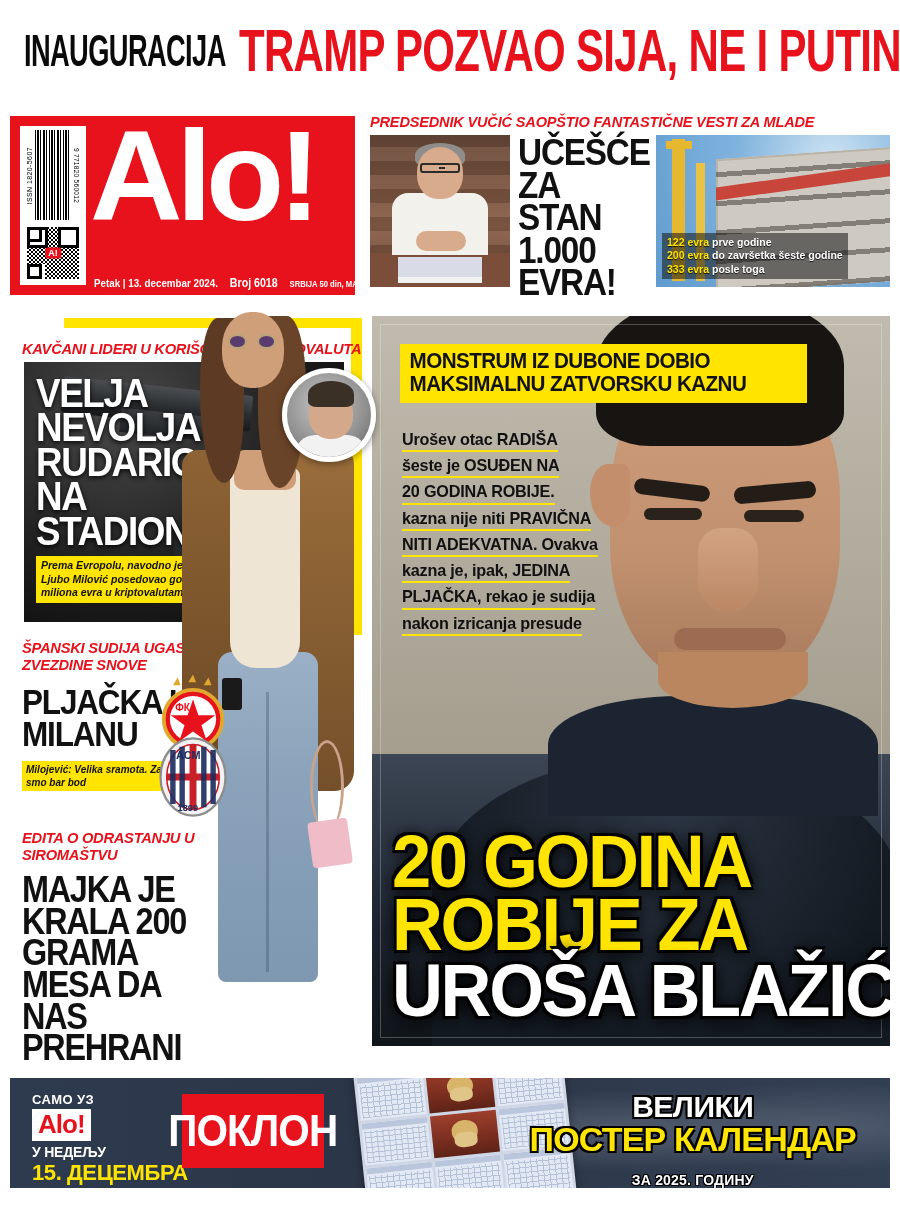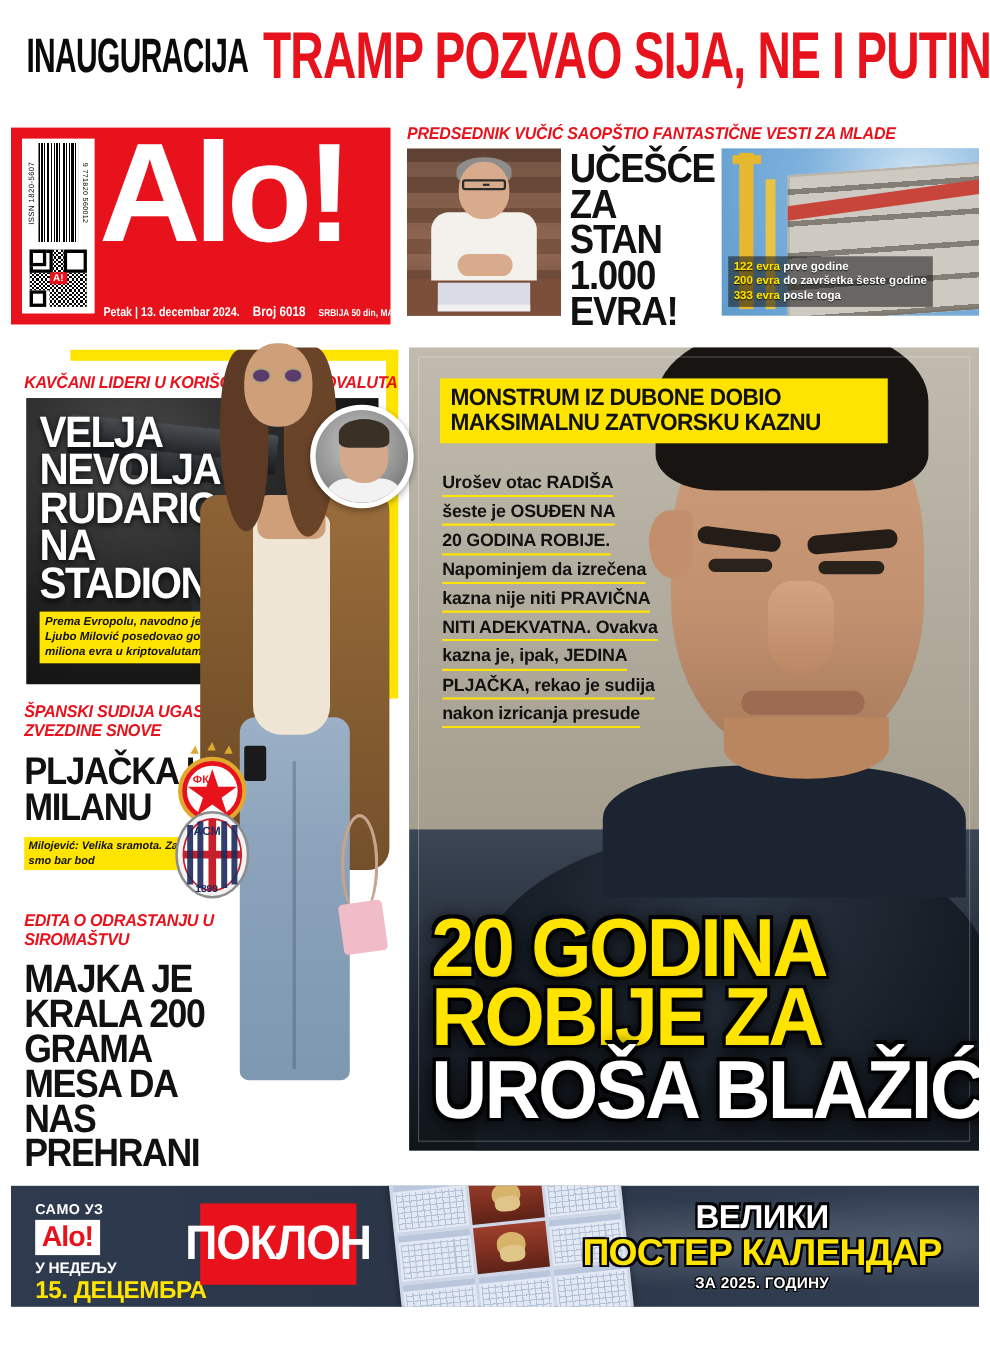--- a/index.html
+++ b/index.html
@@ -409,21 +409,21 @@
     text-shadow: -2px -2px 0 #000,2px -2px 0 #000,-2px 2px 0 #000,2px 2px 0 #000;
   }
   .bb-poster {
     color:#ffe400; font-family:"Liberation Sans Narrow","Liberation Sans",sans-serif;
     font-weight:700; font-size:34px; letter-spacing:-.8px; line-height:1.05;
     text-shadow: -2px -2px 0 #000,2px -2px 0 #000,-2px 2px 0 #000,2px 2px 0 #000;
     white-space:nowrap;
   }
   .bb-year {
     color:#fff; font-weight:700; font-size:14px; letter-spacing:.2px;
-    margin-top:0;
+    margin-top:14px;
     text-shadow: -1px -1px 0 #000,1px -1px 0 #000,-1px 1px 0 #000,1px 1px 0 #000;
   }
 </style>
 </head>
 <body>
 
 <div class="page">
 
   <div class="top-banner">
     <div class="tb-kicker">INAUGURACIJA</div>
@@ -572,21 +572,20 @@
         <div class="msf-chin"></div>
     </div>
     <div class="ms-frame"></div>
 
     <div class="ms-kicker">MONSTRUM IZ DUBONE DOBIO MAKSIMALNU ZATVORSKU KAZNU</div>
 
     <div class="ms-body">
       <span class="ln">Urošev otac RADIŠA</span>
       <span class="ln">šeste je OSUĐEN NA</span>
       <span class="ln">20 GODINA ROBIJE.</span>
-      <span class="ln">Napominjem da izrečena</span>
       <span class="ln">kazna nije niti PRAVIČNA</span>
       <span class="ln">NITI ADEKVATNA. Ovakva</span>
       <span class="ln">kazna je, ipak, JEDINA</span>
       <span class="ln">PLJAČKA, rekao je sudija</span>
       <span class="ln">nakon izricanja presude</span>
     </div>
 
     <div class="ms-head">
       <div class="ms-h1">20 GODINA</div>
       <div class="ms-h1">ROBIJE ZA</div>

